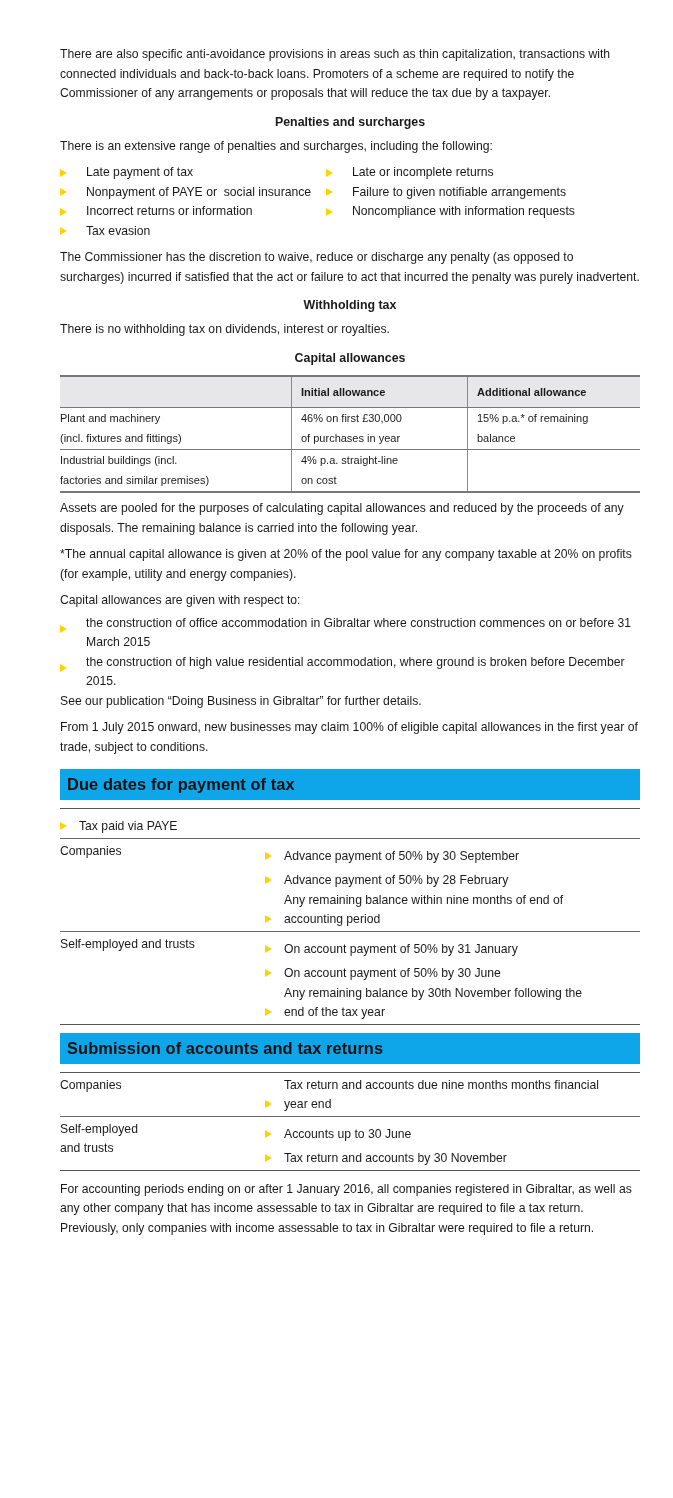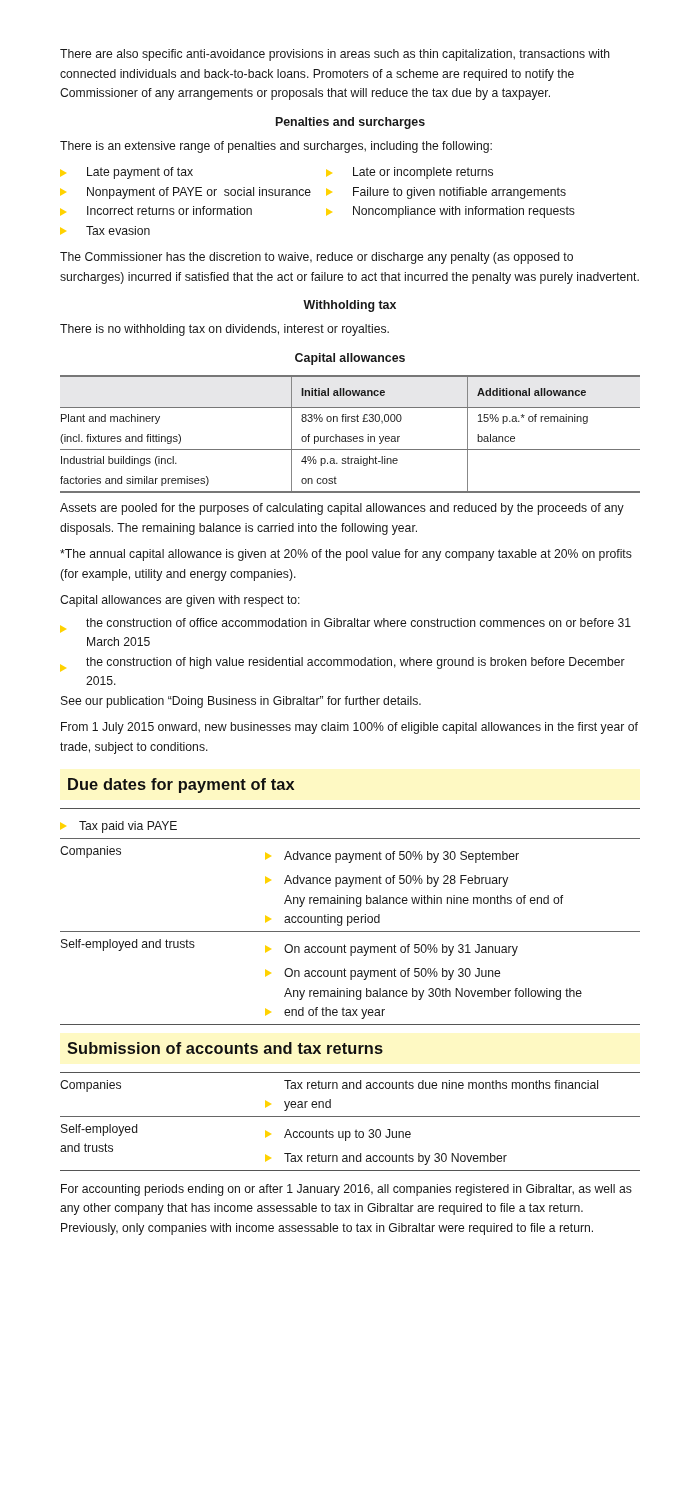--- a/index.html
+++ b/index.html
@@ -19,21 +19,21 @@
   .plist li { display: flex; align-items: flex-start; margin: 0; justify-content: flex-end; }
   .plist li .bw { width: 26px; flex: 0 0 26px; padding-top: 6px; }
   table.cap { width: 580px; border-collapse: collapse; margin: 7px 0 6px 0; font-size: 11px; line-height: 19.5px; }
   table.cap th { background: #e7e7e9; text-align: left; font-weight: bold; padding: 6px 6px 5px 9px; border-top: 2px solid #777; border-bottom: 1.5px solid #777; }
   table.cap td { padding: 1px 6px 1px 9px; vertical-align: top; border-bottom: 1px solid #777; }
   table.cap tr:last-child td { border-bottom: 2px solid #777; }
   table.cap th:first-child, table.cap td:first-child { padding-left: 0; width: 225px; }
   table.cap th:nth-child(2), table.cap td:nth-child(2) { border-left: 1px solid #888; width: 160px; }
   table.cap th:nth-child(3), table.cap td:nth-child(3) { border-left: 1px solid #888; }
   table.cap td.mid { vertical-align: middle; }
-  .banner { background: #fef9c3; height: 31px; line-height: 31px; font-weight: bold; font-size: 16.4px; padding-left: 7px; color: #111; margin: 12px 0 8px 0; letter-spacing: 0.1px; }
+  .banner { background: #0ea5e9; height: 31px; line-height: 31px; font-weight: bold; font-size: 16.4px; padding-left: 7px; color: #111; margin: 12px 0 8px 0; letter-spacing: 0.1px; }
   .dtable { width: 580px; border-top: 1.5px solid #555; }
   .drow { display: flex; border-bottom: 1.5px solid #666; padding: 3px 0 1px 0; }
   .drow:last-child { border-bottom: 1.5px solid #555; }
   .dlabel { width: 205px; flex: 0 0 205px; }
   .ditems { flex: 1; list-style: none; margin: 0; padding: 0; }
   .ditems li { display: flex; align-items: flex-end; }
   .ditems li .bw { width: 19px; flex: 0 0 19px; padding-top: 5px; }
 </style>
 </head>
 <body>
@@ -85,21 +85,21 @@
       <tr>
         <th></th>
         <th>Initial allowance</th>
         <th>Additional allowance</th>
       </tr>
     </thead>
     <tbody>
       <tr>
         <td style="white-space:pre-line">Plant and machinery
 (incl. fixtures and fittings)</td>
-        <td style="white-space:pre-line">83% on first £30,000
+        <td style="white-space:pre-line">46% on first £30,000
 of purchases in year</td>
         <td style="white-space:pre-line">15% p.a.* of remaining
 balance</td>
       </tr>
       <tr>
         <td style="white-space:pre-line">Industrial buildings (incl.
 factories and similar premises)</td>
         <td style="white-space:pre-line">4% p.a. straight-line
 on cost</td>
         <td style="white-space:pre-line"></td>

